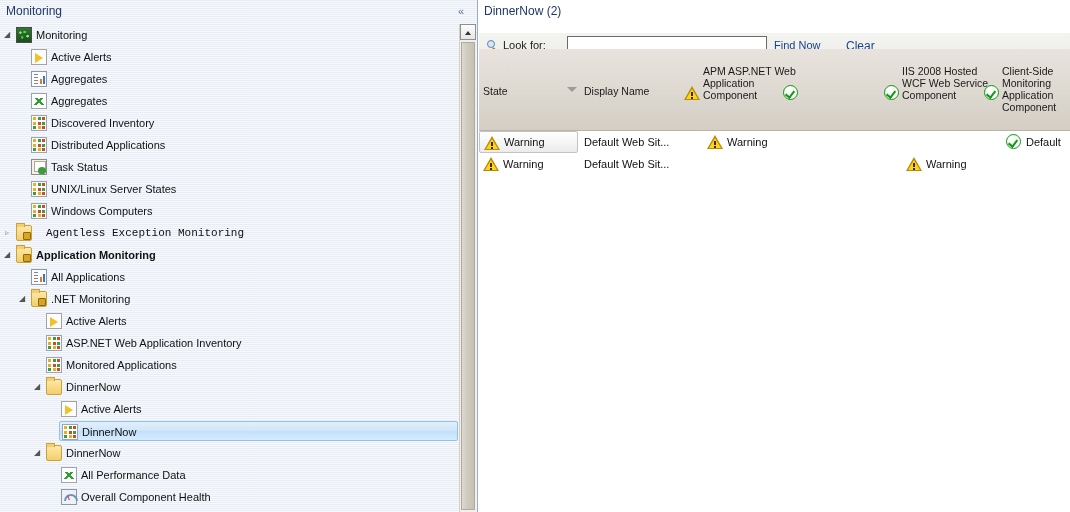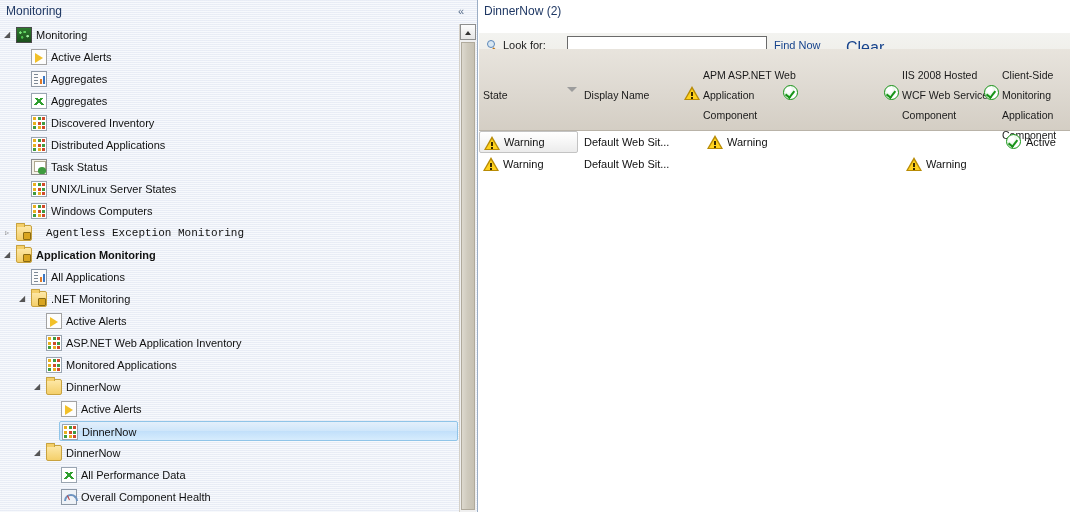--- a/index.html
+++ b/index.html
@@ -338,40 +338,40 @@
     position: absolute;
     left: 295px; top: 6px;
     font-size: 11px;
     color: #16438c;
     cursor: pointer;
     white-space: nowrap;
   }
   #clear-btn {
     position: absolute;
     left: 367px; top: 6px;
-    font-size: 16px;
+    font-size: 12px;
     color: #16438c;
     cursor: pointer;
     white-space: nowrap;
   }
 
   
   #grid-header {
     position: absolute;
     left: 0; top: 49px;
     width: 591px; height: 82px;
     background: linear-gradient(to bottom, #e8e4dd 0%, #ddd8d0 55%, #d4cec4 100%);
     border-bottom: 1px solid #b9b3a8;
     box-sizing: border-box;
   }
   .col-head {
     position: absolute;
     font-size: 10.5px;
     color: #1a1a1a;
-    line-height: 20px;
+    line-height: 12px;
   }
   .col-head .htext { display:block; }
   #sort-arrow {
     position: absolute;
     left: 88px; top: 38px;
     width: 0; height: 0;
     border-left: 5px solid transparent;
     border-right: 5px solid transparent;
     border-top: 5px solid #9c9c9c;
   }
@@ -680,21 +680,21 @@
           </div>
           <div class="cell" style="left: 105px; width: 116px;">
             <span class="" style="position: absolute; left: 0px; line-height: 22px;">Default Web Sit...</span>
           </div>
           <div class="cell" style="left: 224px; width: 116px;">
             <span class="state-ico"><span class="icon-warning"><i></i></span></span>
             <span class="state-text">Warning</span>
           </div>
           <div class="cell" style="left: 523px; width: 88px;">
             <span class="state-ico"><span class="icon-healthy"></span></span>
-            <span class="state-text">Active</span>
+            <span class="state-text">Default</span>
           </div>
         </div>
         <div class="grid-row">
           <div class="cell" style="left: 0px; width: 99px;">
             <span class="state-ico"><span class="icon-warning"><i></i></span></span>
             <span class="state-text">Warning</span>
           </div>
           <div class="cell" style="left: 105px; width: 116px;">
             <span class="" style="position: absolute; left: 0px; line-height: 22px;">Default Web Sit...</span>
           </div>

